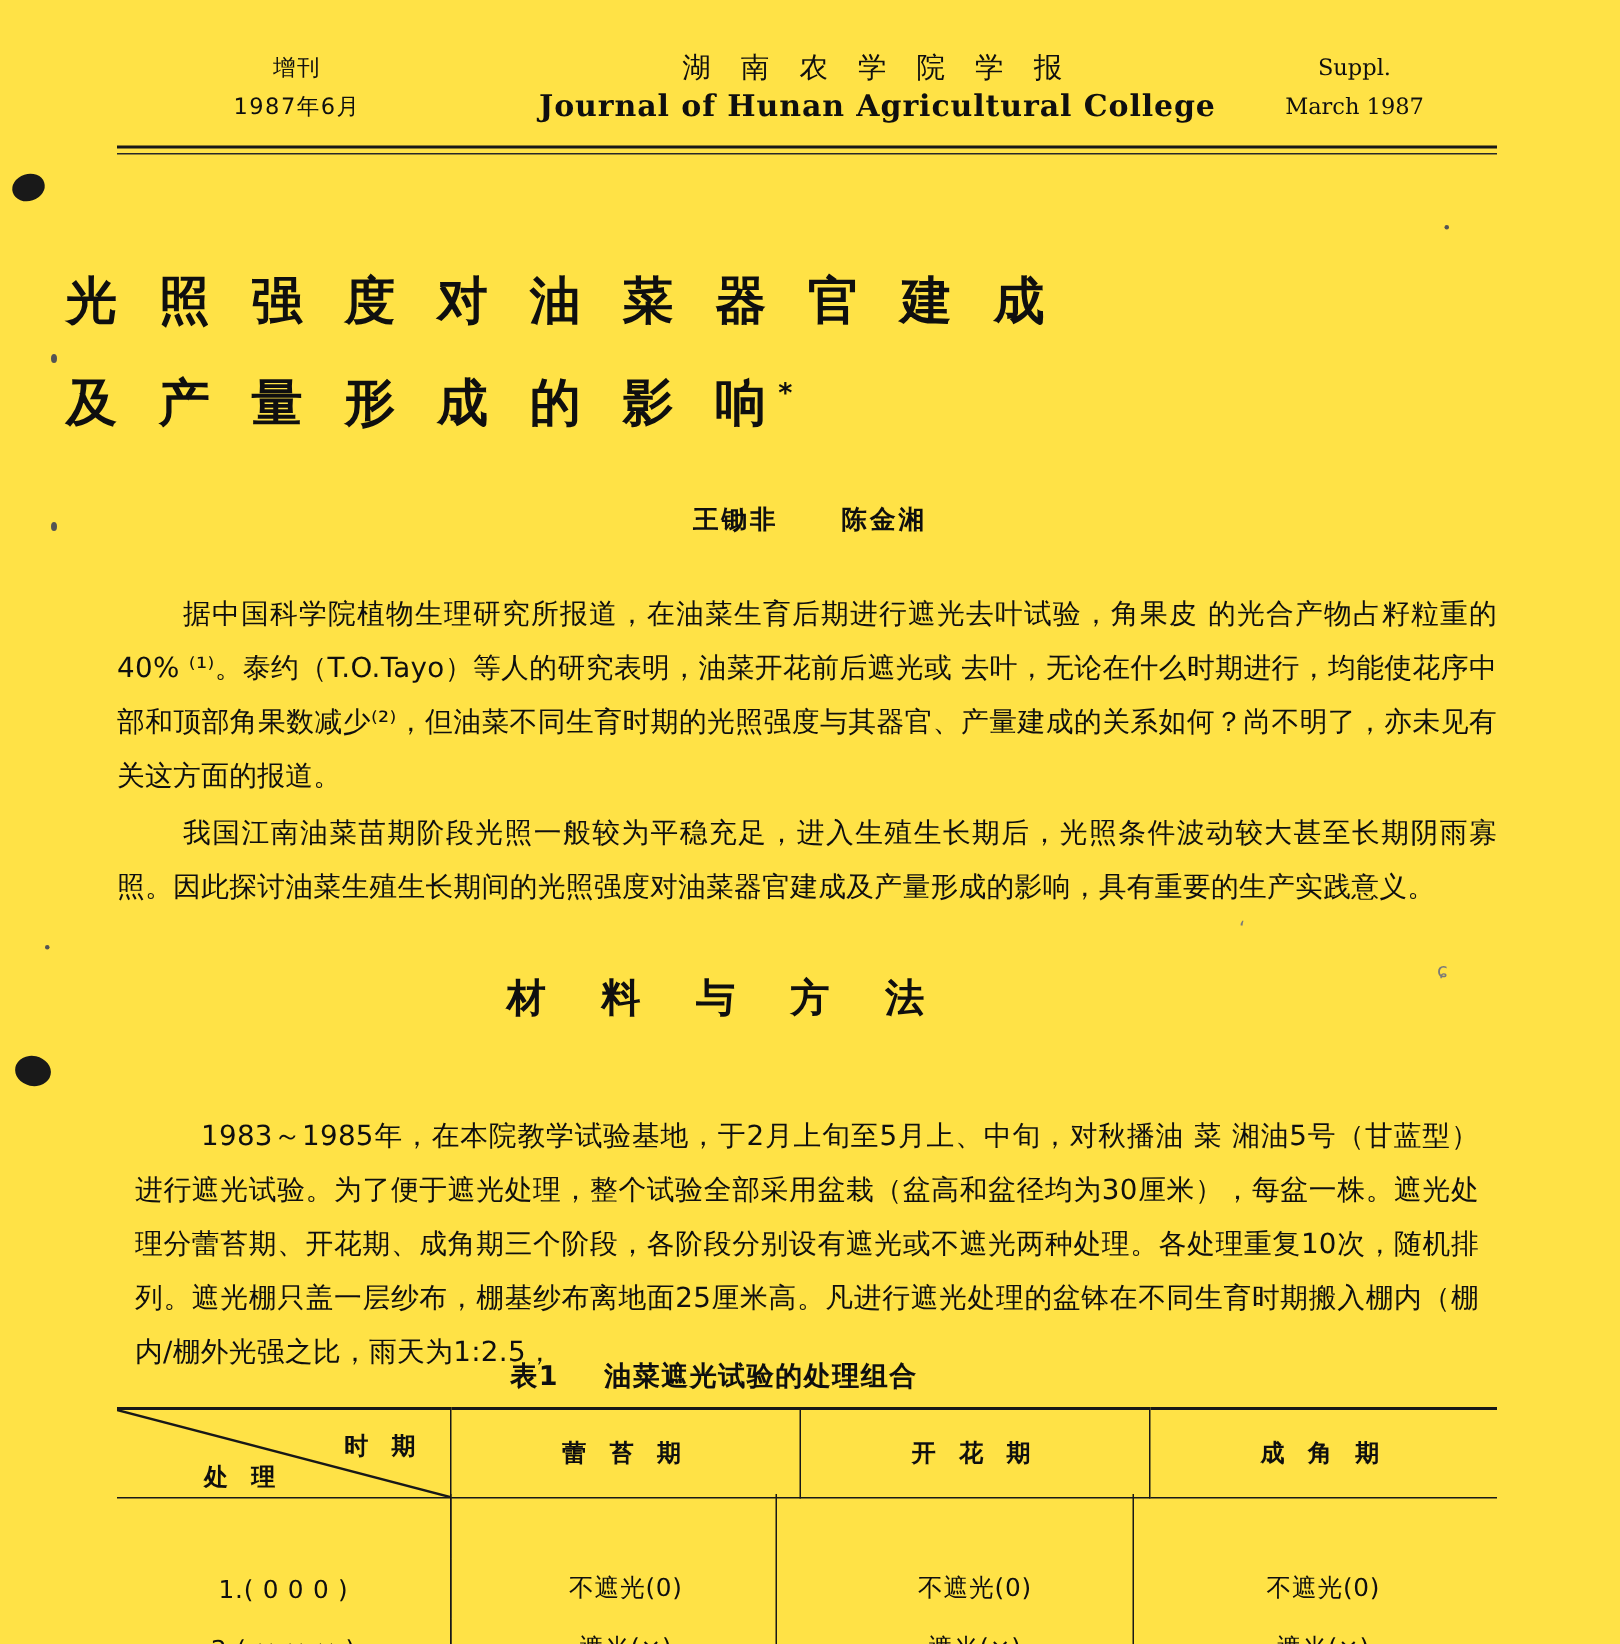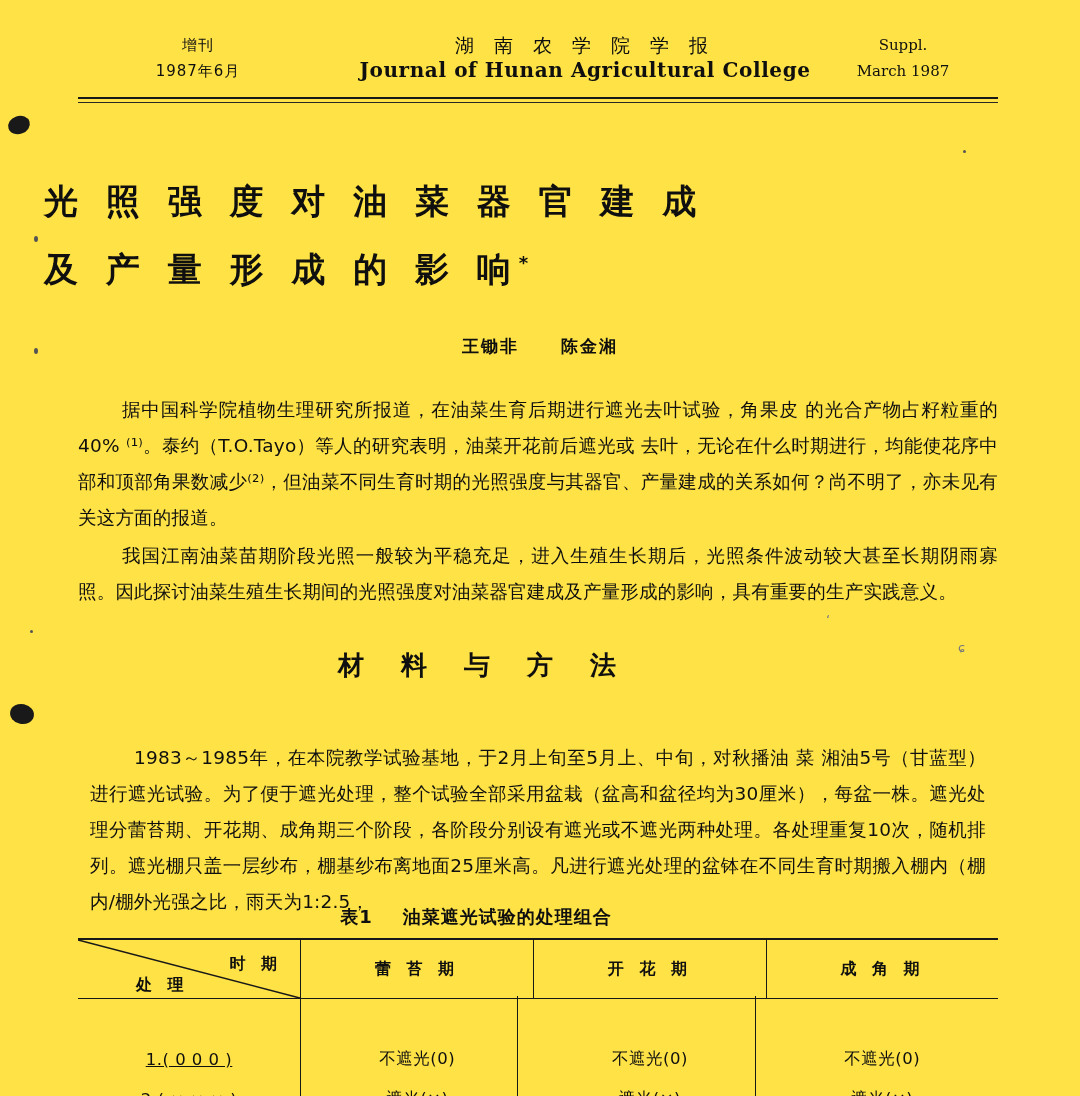--- a/index.html
+++ b/index.html
@@ -238,21 +238,20 @@
     letter-spacing: 5px;
     margin-left: 44px;
   }
   .tbl .datarow td {
     height: 40px;
     font-size: 16.5px;
     letter-spacing: 0.5px;
   }
   .tbl .datarow td.first {
     border-right: 1.5px solid #1a1a1a;
-    text-decoration: underline;
   }
   .tbl .headrow td.sep {
     border-right: 1.5px solid #1a1a1a;
   }
   .vline {
     position: absolute;
     top: 996px;
     width: 0;
     border-left: 1.5px solid #1a1a1a;
     height: 100px;

